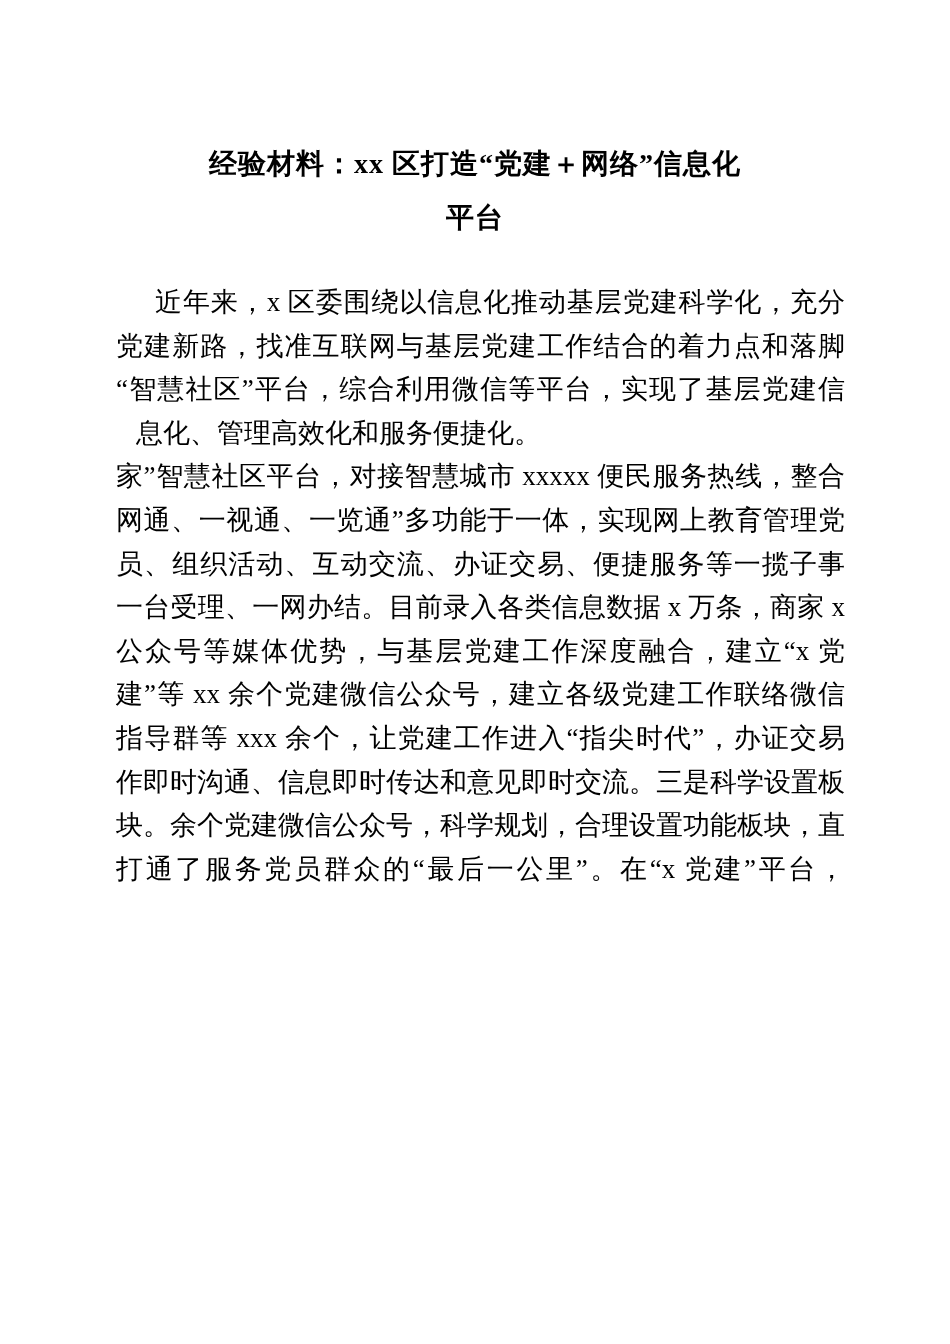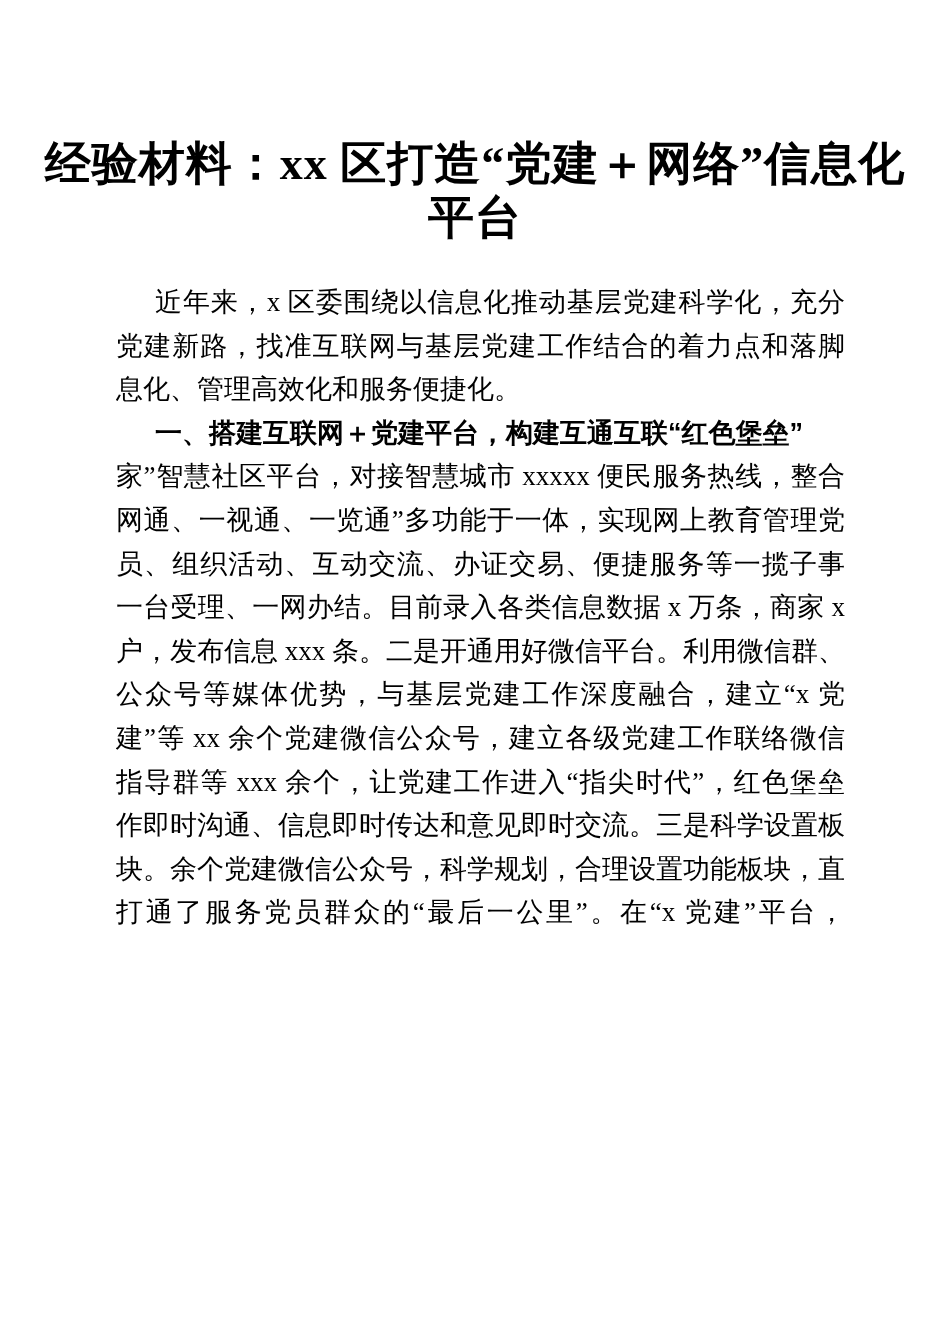--- a/index.html
+++ b/index.html
@@ -11,21 +11,21 @@
     position: relative;
     width: 950px;
     height: 1344px;
     background: #ffffff;
     color: #000000;
     overflow: hidden;
   }
   .doc-title {
     margin: 0;
     padding-top: 137px;
-    font-size: 46px;
+    font-size: 28px;
     font-weight: 700;
     line-height: 54px;
     text-align: center;
     letter-spacing: 1px;
     font-family: "Liberation Serif", "DejaVu Serif", serif;
   }
   .doc-body {
     margin: 36px 105px 0 116px; 
     font-size: 27px;
     line-height: 43.6px;
@@ -33,20 +33,21 @@
   .line {
     height: 43.6px;
     overflow: hidden;
     text-align: justify;
     text-align-last: justify;
     word-break: break-all;
   }
   .line.no-justify {
     text-align: center;
     text-align-last: left;
+    margin-left: 20px;
   }
   .line.indent {
     text-indent: 39px;
   }
   .line.heading {
     font-weight: 700;
     font-family: "Liberation Sans", "DejaVu Sans", sans-serif;
     text-align: left;
     text-align-last: left;
   }
@@ -55,27 +56,26 @@
 <body>
 
 <div class="doc-page">
   <h1 class="doc-title">
     <span class="title-line">经验材料：xx 区打造“党建＋网络”信息化</span><br>
     <span class="title-line">平台</span>
   </h1>
   <div class="doc-body">
       <div class="line indent">近年来，x 区委围绕以信息化推动基层党建科学化，充分发</div>
       <div class="line">党建新路，找准互联网与基层党建工作结合的着力点和落脚点，</div>
+      <div class="line">“智慧社区”平台，综合利用微信等平台，实现了基层党建信</div>
       <div class="line no-justify">息化、管理高效化和服务便捷化。</div>
-      <div class="line heading indent">一、搭建互联网＋党建平台，构建互通互联“红色堡垒”</div>
       <div class="line">家”智慧社区平台，对接智慧城市 xxxxx 便民服务热线，整合</div>
       <div class="line">网通、一视通、一览通”多功能于一体，实现网上教育管理党</div>
       <div class="line">员、组织活动、互动交流、办证交易、便捷服务等一揽子事项、</div>
       <div class="line">一台受理、一网办结。目前录入各类信息数据 x 万条，商家 xxx</div>
-      <div class="line">户，发布信息 xxx 条。二是开通用好微信平台。利用微信群、</div>
       <div class="line">公众号等媒体优势，与基层党建工作深度融合，建立“x 党</div>
       <div class="line">建”等 xx 余个党建微信公众号，建立各级党建工作联络微信群、</div>
-      <div class="line">指导群等 xxx 余个，让党建工作进入“指尖时代”，红色堡垒</div>
+      <div class="line">指导群等 xxx 余个，让党建工作进入“指尖时代”，办证交易</div>
       <div class="line">作即时沟通、信息即时传达和意见即时交流。三是科学设置板</div>
       <div class="line">块。余个党建微信公众号，科学规划，合理设置功能板块，直接</div>
       <div class="line">打通了服务党员群众的“最后一公里”。在“x 党建”平台，</div>
     </div>
 </div>
 
 </body></html>

